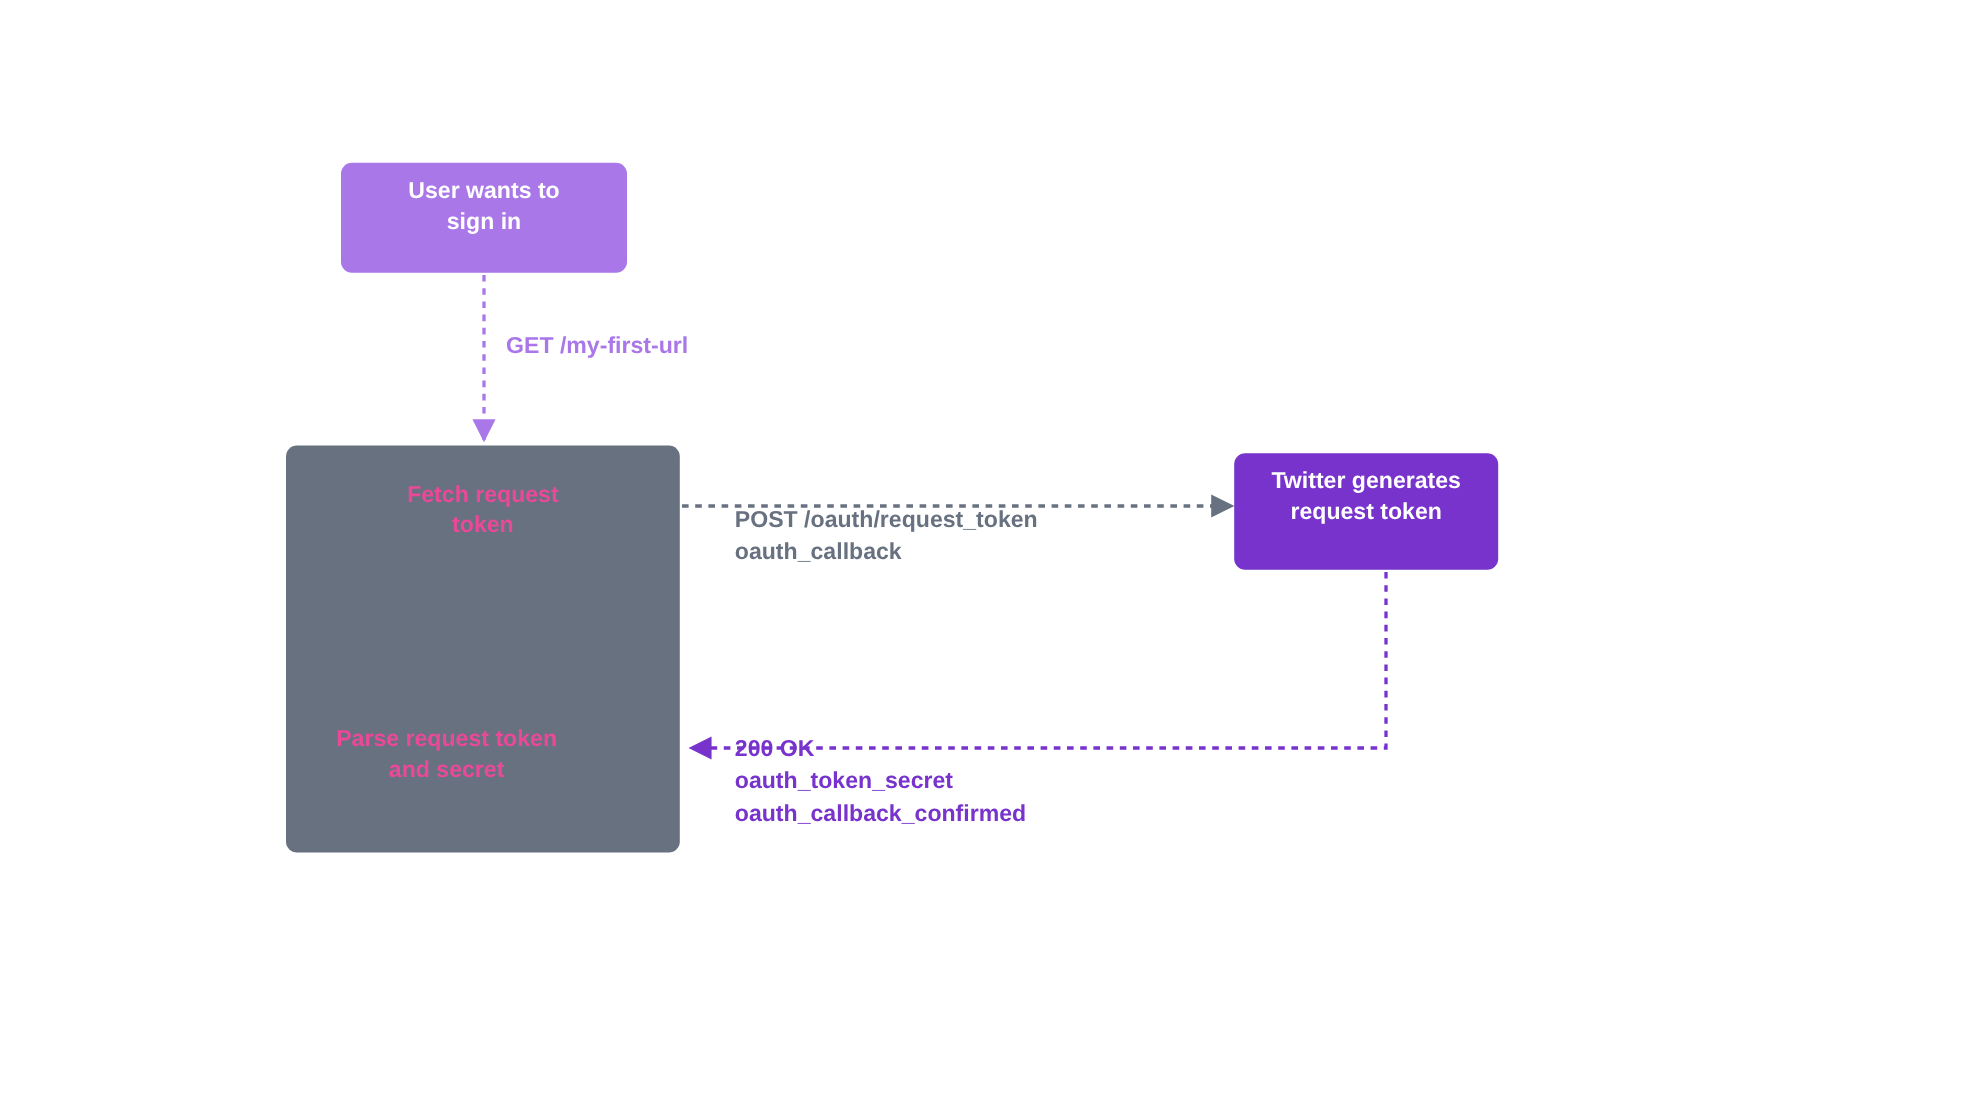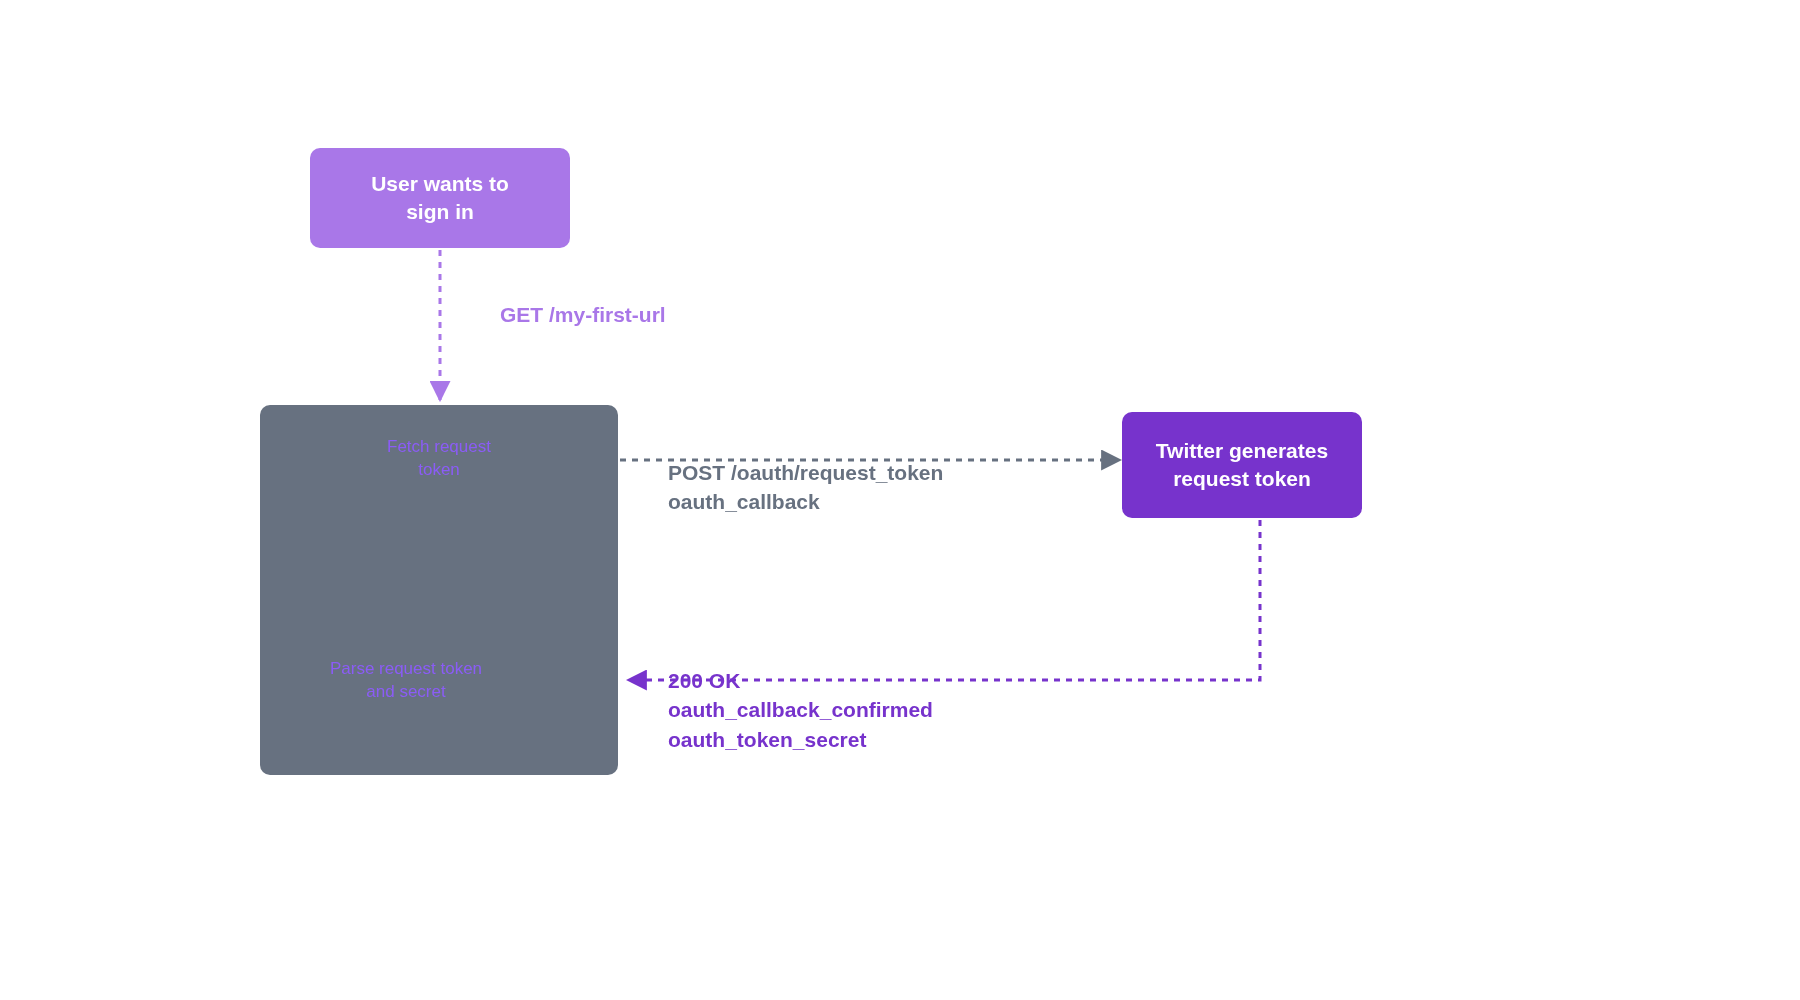--- a/index.html
+++ b/index.html
@@ -8,50 +8,50 @@
     width: 1800px;
     height: 1000px;
     background: #ffffff;
     font-family: -apple-system, BlinkMacSystemFont, "Segoe UI", Helvetica, Arial, sans-serif;
     position: relative;
   }
   .box {
     position: absolute;
     border-radius: 10px;
     display: flex;
-    align-items: center;
+    align-items: flex-start;
     justify-content: center;
     text-align: center;
     font-weight: 600;
     color: #ffffff;
     font-size: 21px;
     line-height: 1.35;
     box-sizing: border-box;
     padding: 12px 22px;
   }
   .box-light-purple { background: #a977e8; }
   .box-dark-gray    { background: #677180; }
   .box-purple       { background: #7733cc; }
   .inner-label {
     position: absolute;
-    color: #8b5cf6;
-    font-weight: 400;
-    font-size: 17px;
+    color: #ec4899;
+    font-weight: 700;
+    font-size: 21px;
     line-height: 1.35;
     text-align: center;
   }
   .edge-label {
     position: absolute;
     font-weight: 600;
     font-size: 21px;
     line-height: 1.4;
     white-space: nowrap;
   }
   .edge-label .sub { font-weight: 600; }
-  .c-lightpurple { color: #a977e8; margin-left: 40px; }
+  .c-lightpurple { color: #a977e8; }
   .c-gray        { color: #677180; }
   .c-purple      { color: #7733cc; }
 
   
   svg.connectors {
     position: absolute;
     left: 0; top: 0;
     width: 1800px; height: 1000px;
     pointer-events: none;
   }
@@ -102,15 +102,15 @@
   <span>GET /my-first-url</span>
 </div>
 
 <div class="edge-label c-gray" style="left:668px; top:458px;">
   <div>POST /oauth/request_token</div>
   <div class="sub">oauth_callback</div>
 </div>
 
 <div class="edge-label c-purple" style="left:668px; top:666px;">
   <div>200 OK</div>
+  <div class="sub">oauth_token_secret</div>
   <div class="sub">oauth_callback_confirmed</div>
-  <div class="sub">oauth_token_secret</div>
 </div>
 
 </body></html>

